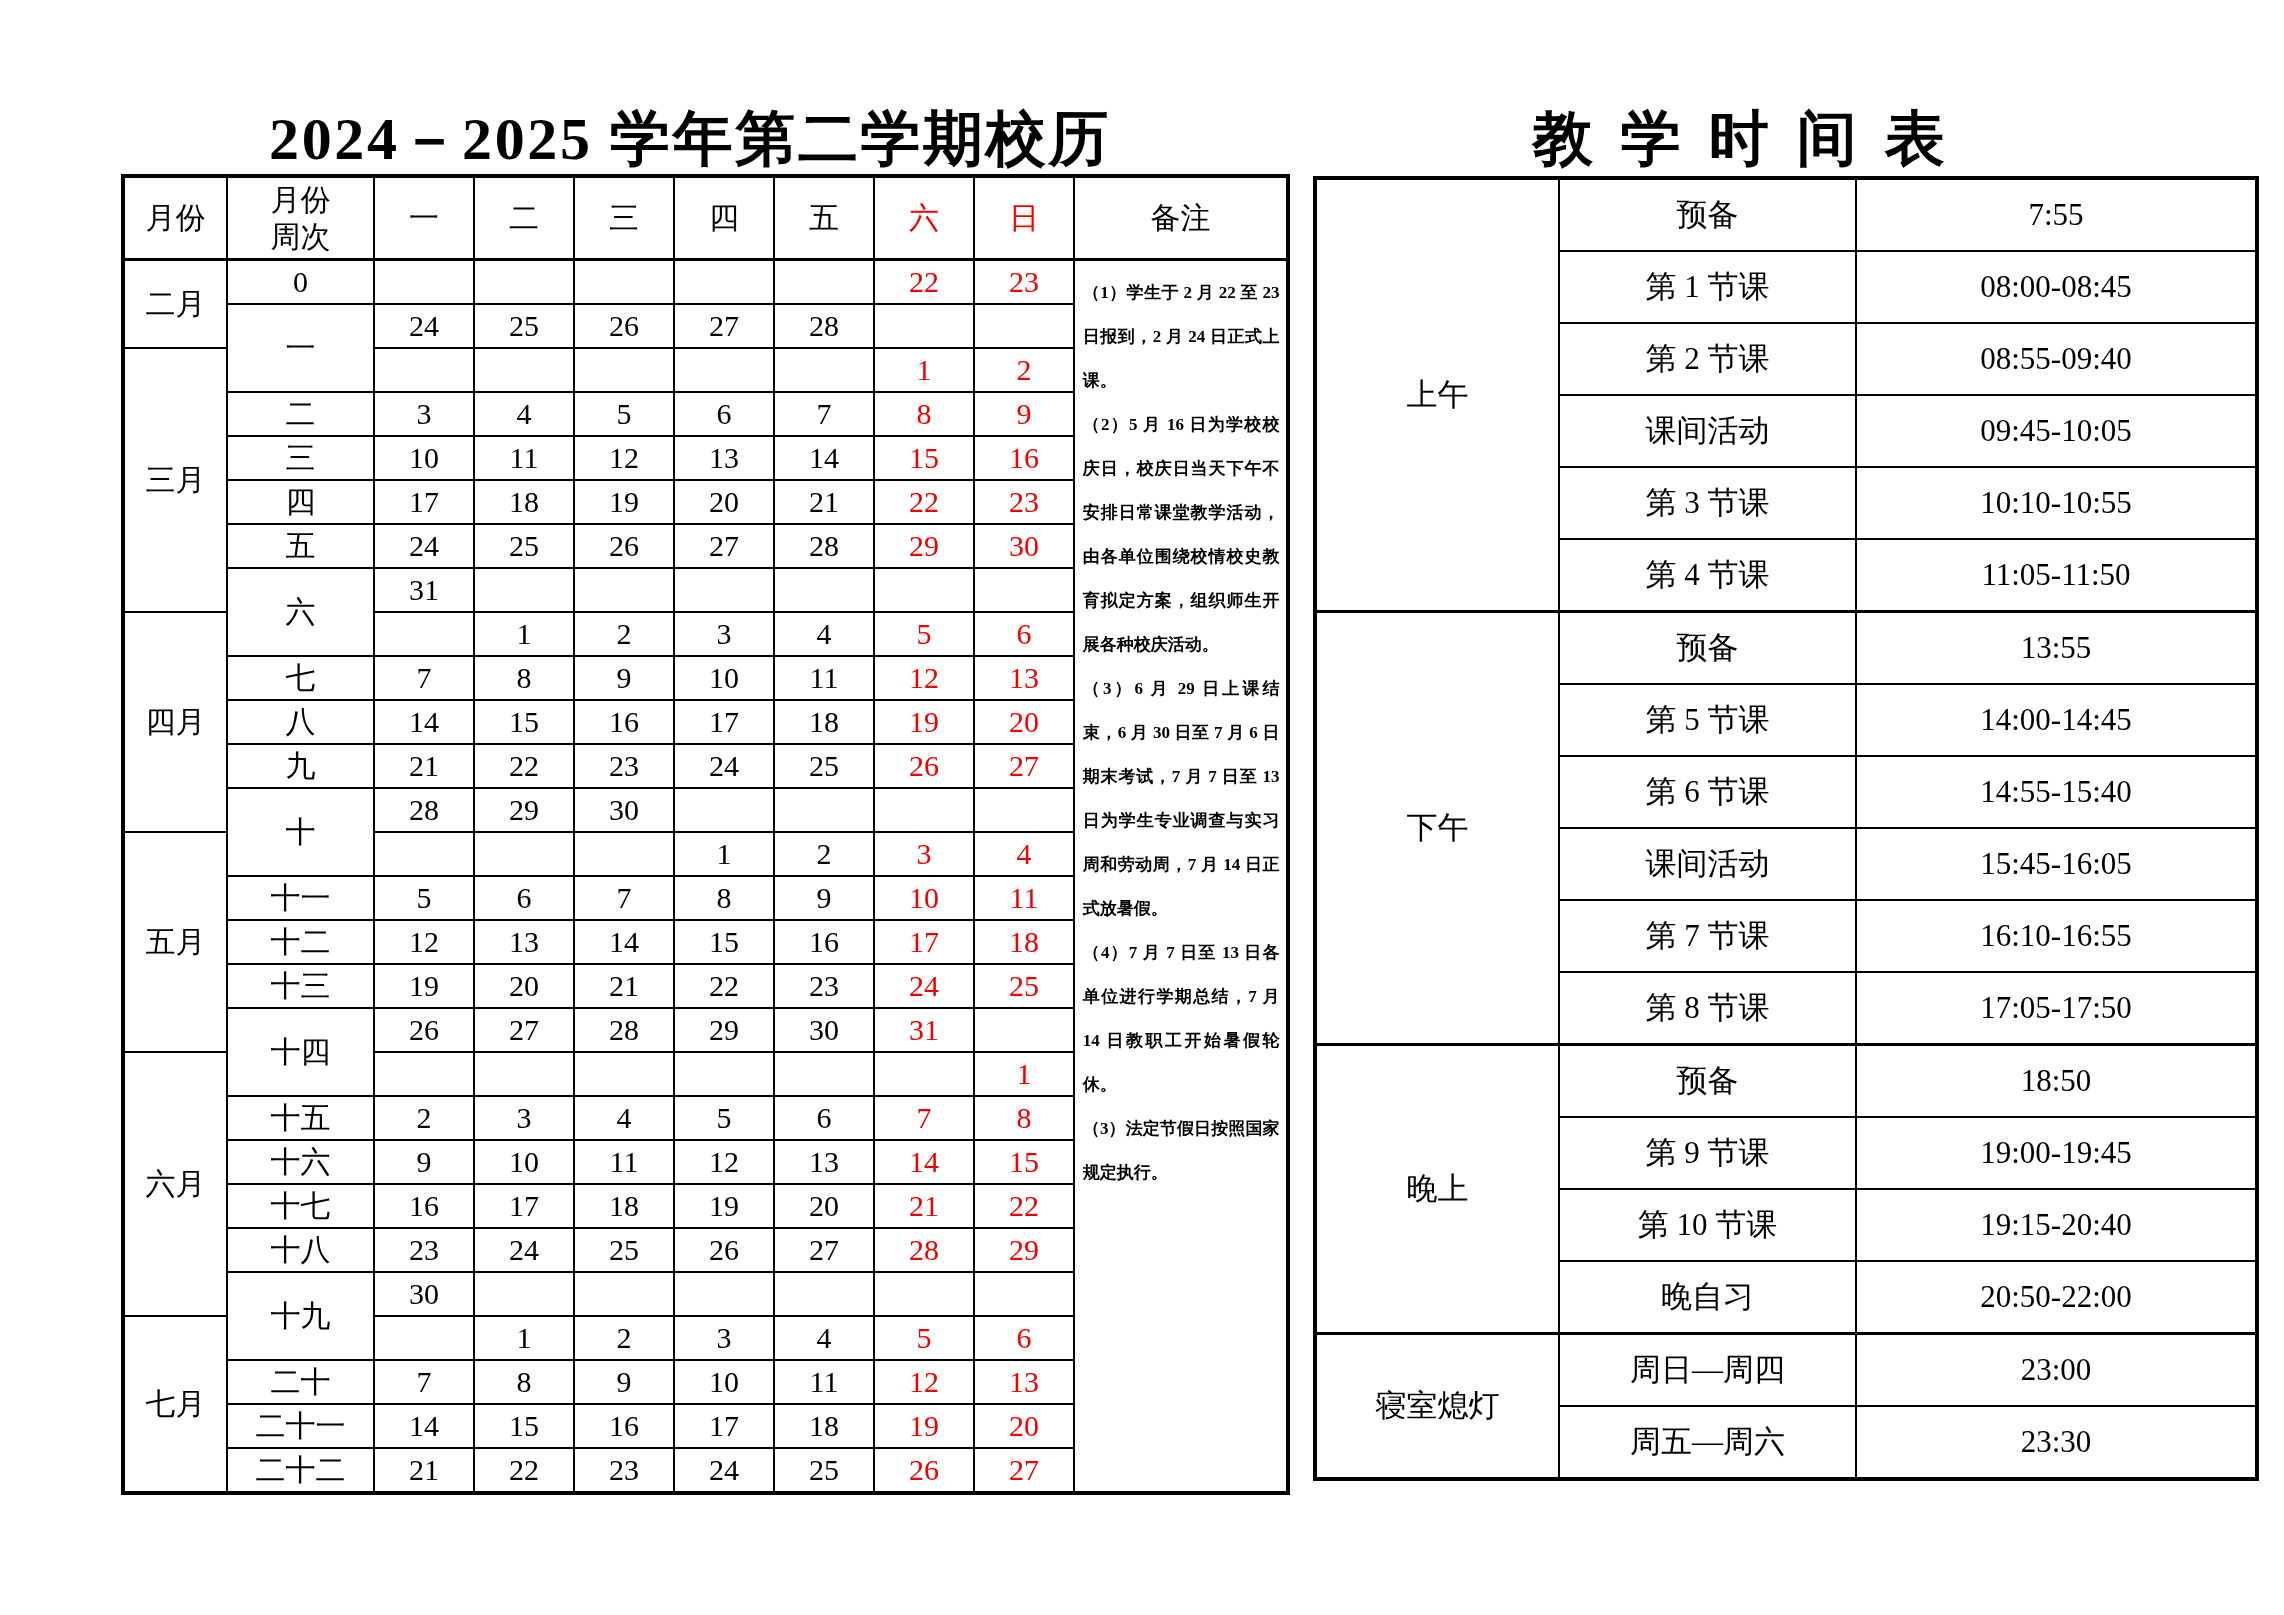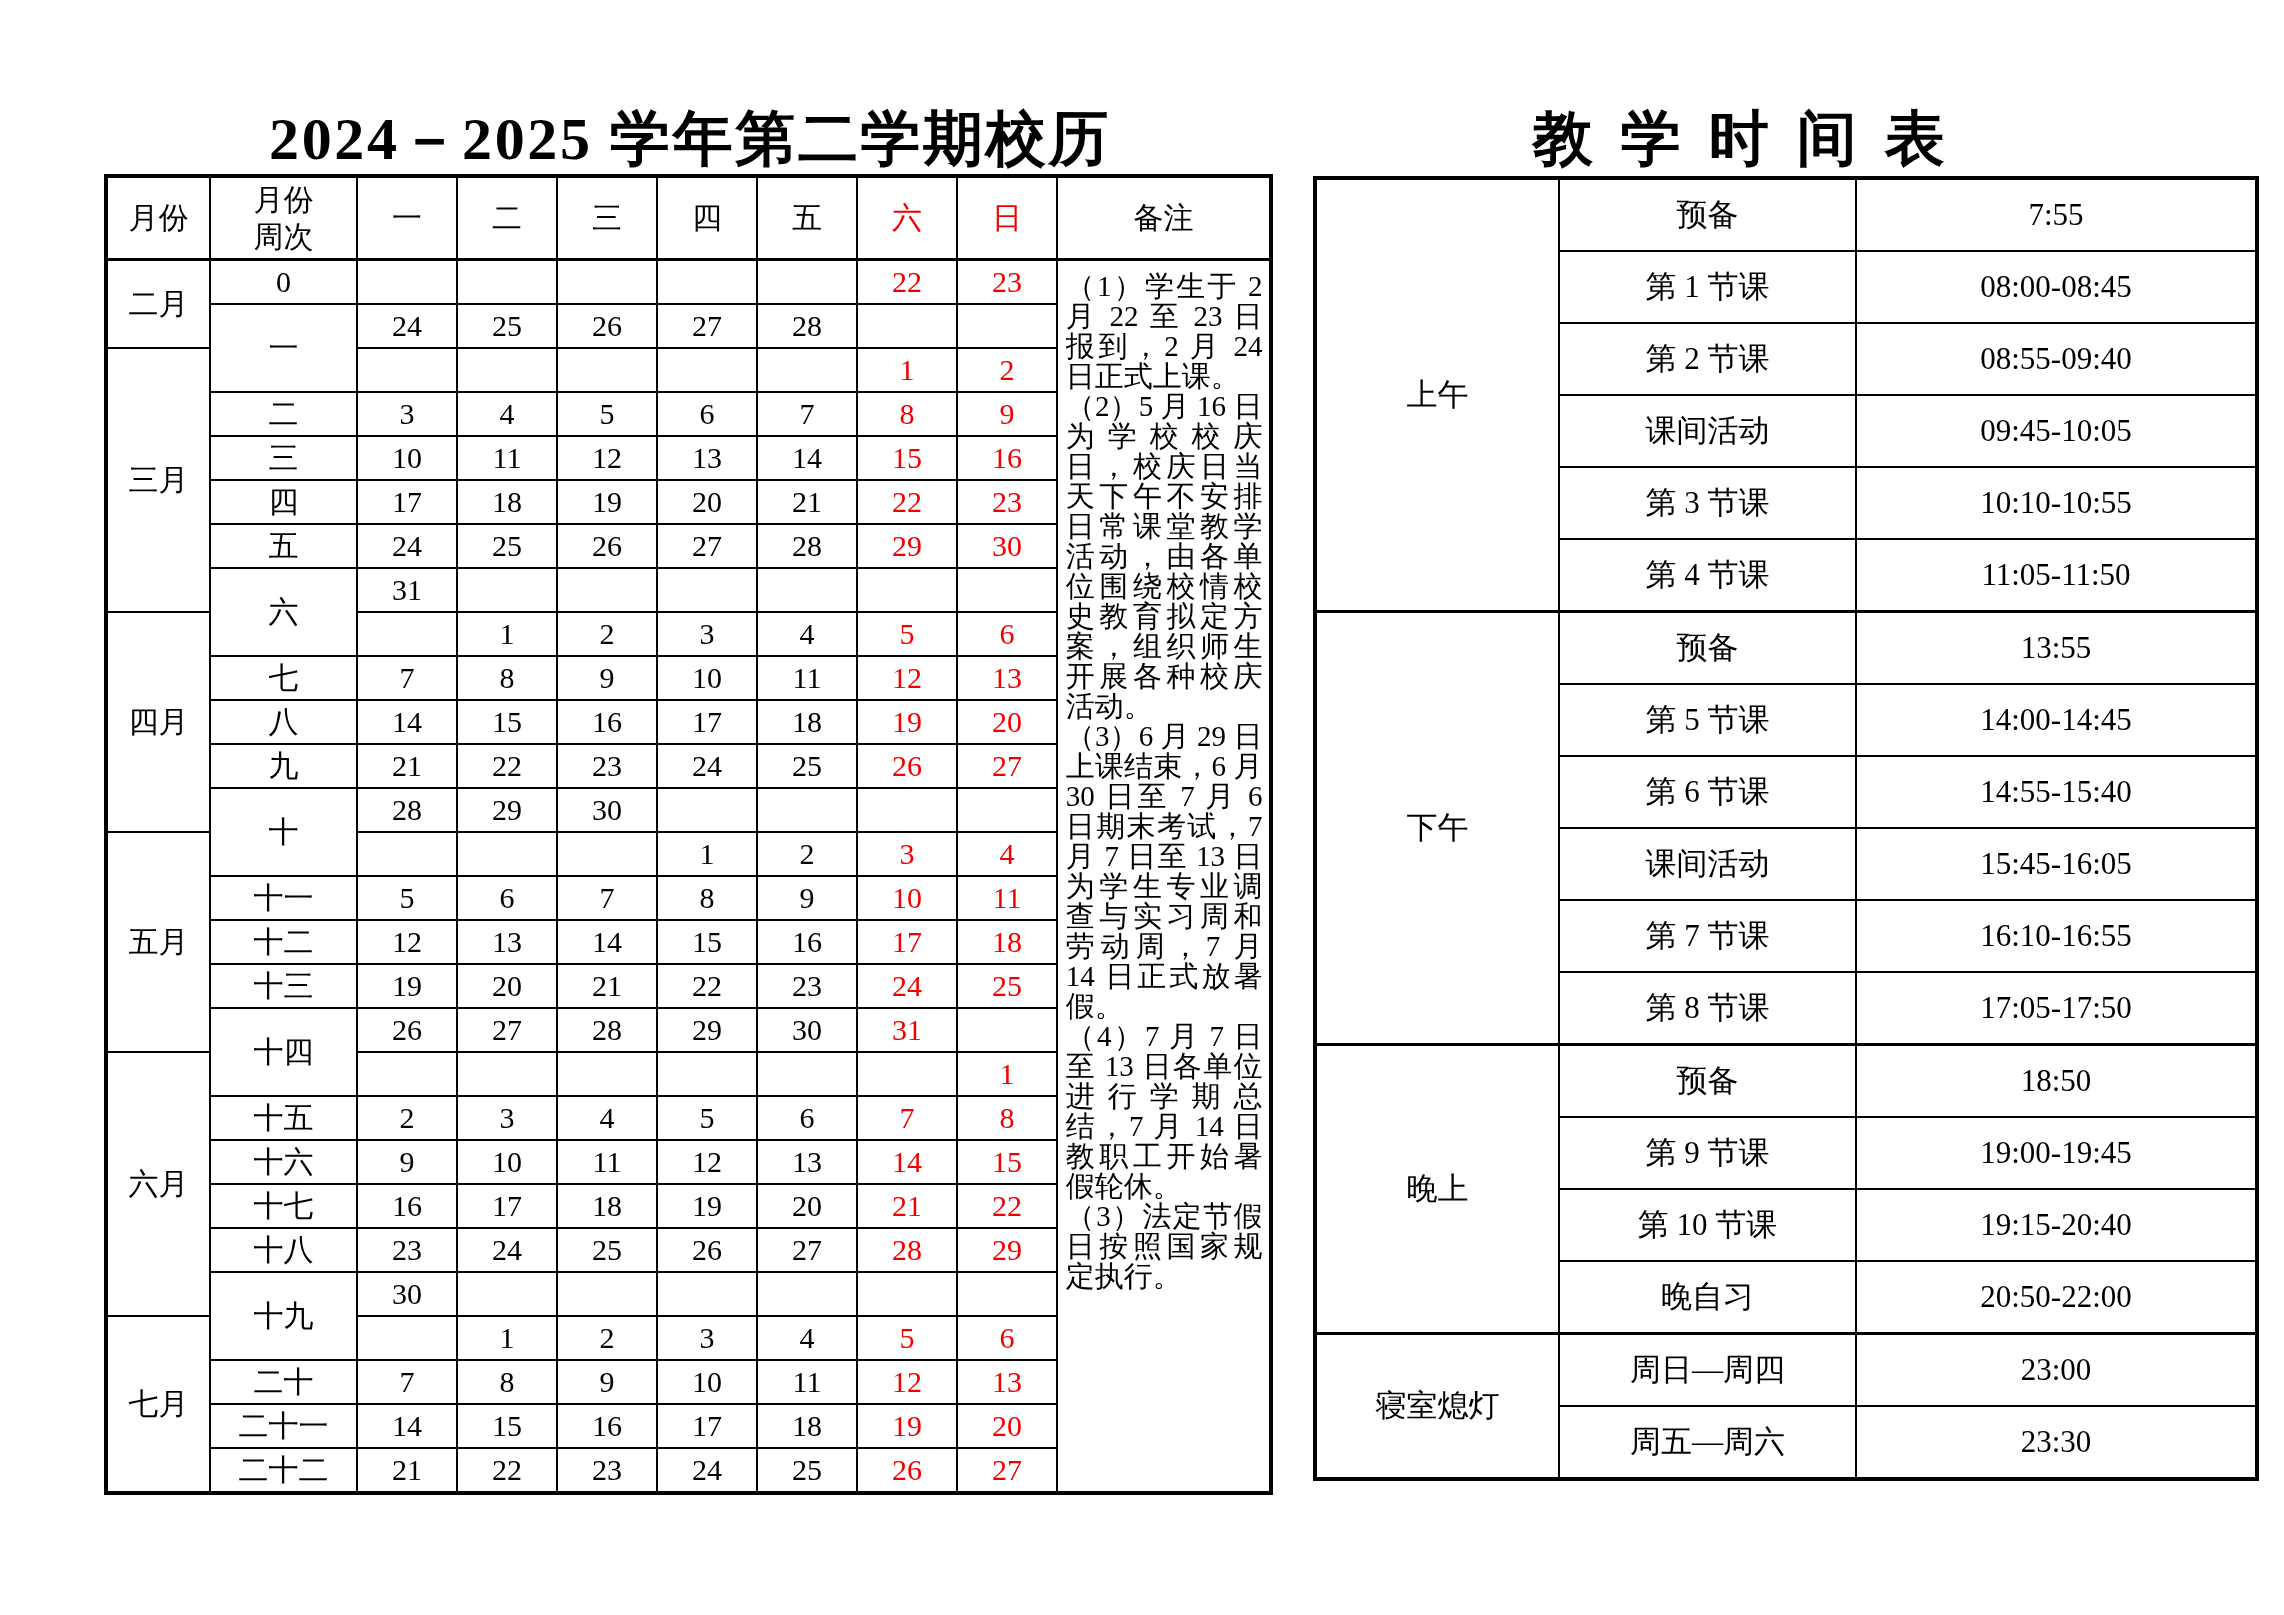--- a/index.html
+++ b/index.html
@@ -5,27 +5,27 @@
   html,body{margin:0;padding:0;background:#ffffff;}
   body{width:2284px;height:1616px;position:relative;color:#000;
        font-family:"Liberation Serif","DejaVu Serif",serif;}
   .title{position:absolute;text-align:center;font-weight:bold;font-size:60px;
          letter-spacing:2.6px;white-space:nowrap;}
   #cal-title{left:108px;top:99px;width:1164px;}
   #sched-title{left:1271px;top:99px;width:942px;letter-spacing:6.5px;}
   table{border-collapse:collapse;position:absolute;table-layout:fixed;background:#fff;}
   td,th{border:2px solid #000;text-align:center;vertical-align:middle;
         font-weight:normal;padding:0;overflow:hidden;}
-  #cal{left:104px;top:174px;width:1164px;border:4.6px solid #000;font-size:30px;}
+  #cal{left:121px;top:174px;width:1164px;border:4.6px solid #000;font-size:30px;}
   #cal th{height:80px;border-bottom:3.3px solid #000;}
   #cal td{height:42px;}
   #cal .corner div{line-height:37px;}
   .red{color:#f20000;}
-  #cal .remarks{vertical-align:top;text-align:justify;font-size:29px;line-height:30px;
-        padding:10.4px 6.5px 0 7.8px;}
+  #cal .remarks{vertical-align:top;text-align:justify;font-size:17px;line-height:44px;
+        padding:10.4px 6.5px 0 7.8px;font-weight:bold;}
   #cal .remarks .remark-item{margin:0;}
   #sched{left:1313px;top:176px;width:942px;border:4.6px solid #000;font-size:31px;}
   #sched td{height:70px;text-align:center;}
   #sched tr.sec td{border-top:3.9px solid #000;}
 </style>
 </head>
 <body>
 
 <div class="title" id="cal-title">2024－2025 学年第二学期校历</div>
 <div class="title" id="sched-title">教  学  时  间  表</div>

